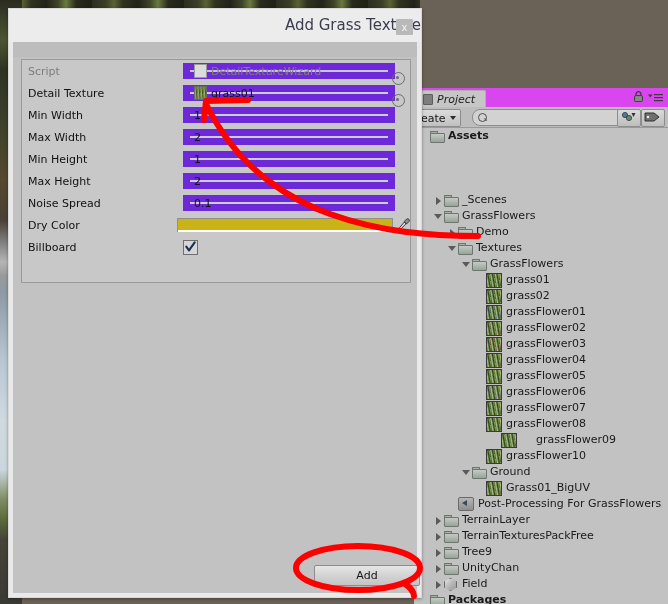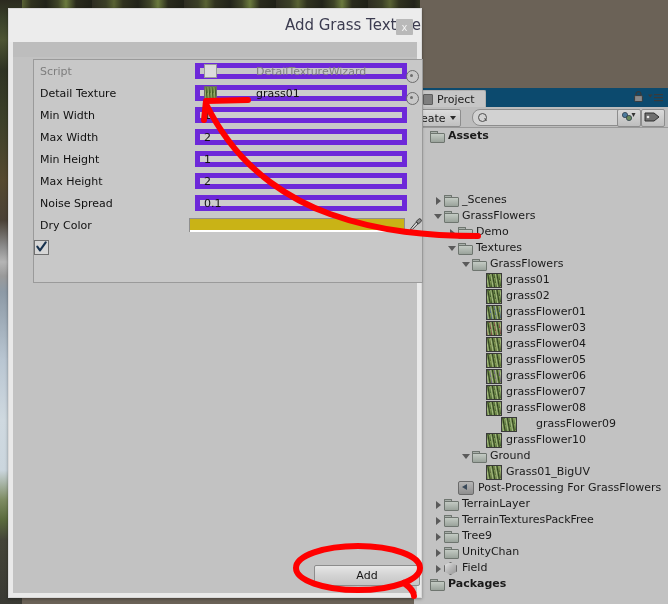--- a/index.html
+++ b/index.html
@@ -48,22 +48,23 @@
     background:#6b6257;
   }
 
   
   #project-panel{
     position:absolute;left:414px;top:88px;width:254px;height:516px;
     background:#c2c2c2;
   }
   .proj-tabbar{
     position:absolute;left:0;top:0;width:254px;height:19px;
-    background:#0c4a6e;
+    background:#d946ef;
     border-bottom:1px solid #8f8f8f;
+    font-style:italic;
   }
   .proj-tab{
     position:absolute;left:4px;top:2px;height:17px;
     padding:0 10px 0 4px;
     background:#c6c6c6;
     border:1px solid #b0b0b0;border-bottom:none;
     border-radius:2px 2px 0 0;
     display:flex;align-items:center;gap:4px;
     font-size:11px;color:#1c1c1c;
   }
@@ -200,36 +201,36 @@
   }
   #dlg-body{
     position:absolute;left:4px;top:33px;width:404px;height:551px;
     background:#c2c2c2;
   }
   #band{
     position:absolute;left:0;top:0;width:404px;height:15px;
     background:#bdbdbd;
   }
   #inspector{
-    position:absolute;left:20px;top:17px;width:388px;height:222px;
+    position:absolute;left:8px;top:17px;width:388px;height:222px;
     background:#c8c8c8;
     border:1px solid #9a9a9a;
   }
   .row{
     position:relative;height:22px;display:flex;align-items:center;
   }
   .row .name{
     width:155px;padding-left:6px;font-size:11px;color:#111;
   }
   .row .name.dim{color:#7d7d7d;}
   .field{
     position:relative;width:212px;height:16px;
-    background:#cdcdcd;border:5px solid #6d28d9;
+    background:#cdcdcd;border:7px solid #6d28d9;
     display:flex;align-items:center;padding-left:4px;
-    font-size:11px;color:#111;box-sizing:border-box;gap:35px;
+    font-size:11px;color:#111;box-sizing:border-box;
   }
   .field.dim{color:#808080;background:#c7c7c7;}
   .field .objico{
     width:11px;height:12px;margin-right:4px;flex:0 0 11px;
     background:#dcdcdc;border:1px solid #9a9a9a;
   }
   .field .texico{
     width:11px;height:12px;margin-right:4px;flex:0 0 11px;
     border:1px solid #6a6a6a;
   }
@@ -365,20 +366,25 @@
         <span class="thumb" style="background: repeating-linear-gradient(80deg, rgb(61, 90, 40) 0px, rgb(168, 192, 128) 1.5px, rgb(46, 66, 28) 3px, rgb(134, 160, 88) 4.5px);"></span>
         <span class="lbl">grass02</span>
       </div>
       <div class="trow" style="padding-left: 61px;">
         <span class="arrow none"></span>
         <span class="thumb" style="background: repeating-linear-gradient(80deg, rgb(74, 95, 122) 0px, rgb(168, 192, 128) 1.5px, rgb(46, 66, 28) 3px, rgb(134, 160, 88) 4.5px);"></span>
         <span class="lbl">grassFlower01</span>
       </div>
       <div class="trow" style="padding-left: 61px;">
         <span class="arrow none"></span>
+        <span class="thumb" style="background: repeating-linear-gradient(80deg, rgb(106, 90, 58) 0px, rgb(168, 192, 128) 1.5px, rgb(46, 66, 28) 3px, rgb(134, 160, 88) 4.5px);"></span>
+        <span class="lbl">grassFlower02</span>
+      </div>
+      <div class="trow" style="padding-left: 61px;">
+        <span class="arrow none"></span>
         <span class="thumb" style="background: repeating-linear-gradient(80deg, rgb(122, 64, 64) 0px, rgb(168, 192, 128) 1.5px, rgb(46, 66, 28) 3px, rgb(134, 160, 88) 4.5px);"></span>
         <span class="lbl">grassFlower03</span>
       </div>
       <div class="trow" style="padding-left: 61px;">
         <span class="arrow none"></span>
         <span class="thumb" style="background: repeating-linear-gradient(80deg, rgb(93, 106, 53) 0px, rgb(168, 192, 128) 1.5px, rgb(46, 66, 28) 3px, rgb(134, 160, 88) 4.5px);"></span>
         <span class="lbl">grassFlower04</span>
       </div>
       <div class="trow" style="padding-left: 61px;">
         <span class="arrow none"></span>
@@ -520,20 +526,21 @@
             <div class="under"></div>
           </div>
           <div class="picker">
             <svg width="13" height="14" viewBox="0 0 13 14">
               <path d="M9.5 1.2 a1.7 1.7 0 0 1 2.4 2.4 L9.6 5.9 L7.2 3.5 Z" fill="#8c8c8c" stroke="#2a2a2a" stroke-width=".9"></path>
               <path d="M7.2 4.2 L8.9 5.9 L3.4 11.4 L1.2 12.6 L2.1 10.2 Z" fill="#dedede" stroke="#2a2a2a" stroke-width=".9"></path>
             </svg>
           </div>
         </div>
         <div class="row">
+          <div class="name">Billboard</div>
           <div class="checkbox">
             <svg width="11" height="12" viewBox="0 0 11 12">
               <path d="M1.3 5.6 L4 9.4 L9.7 1.4" fill="none" stroke="#17324f" stroke-width="2.1" stroke-linecap="round" stroke-linejoin="round"></path>
             </svg>
           </div>
         </div>
       </div>
   </div>
 
   <div id="add-button">

